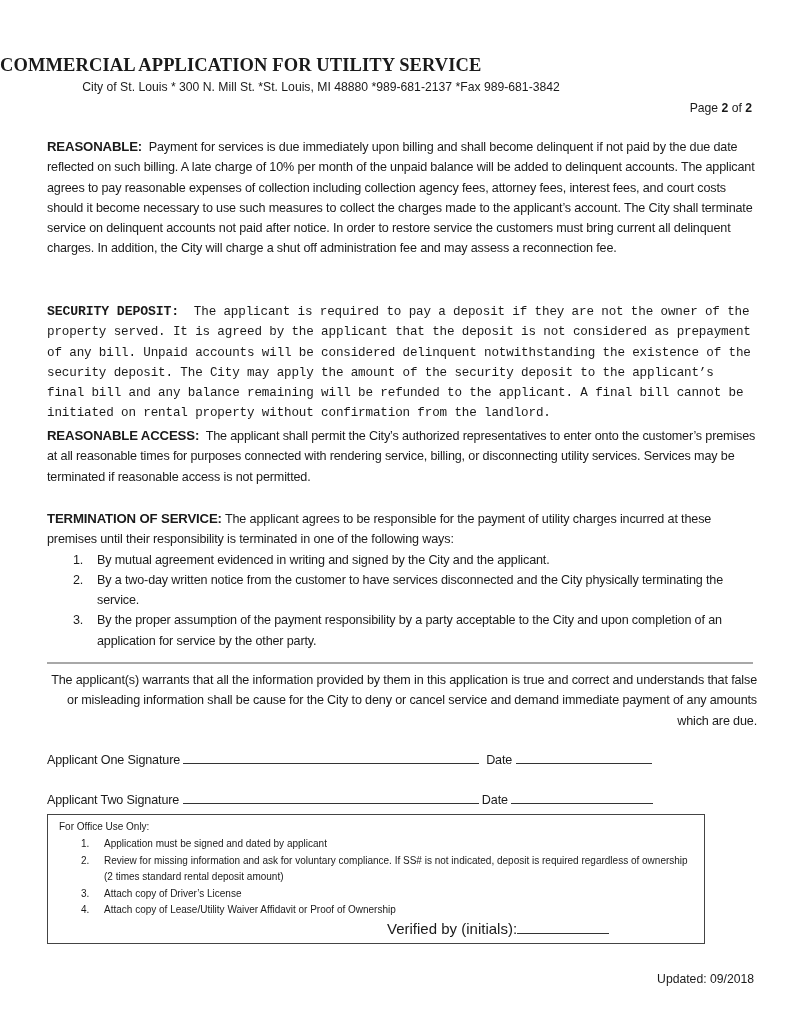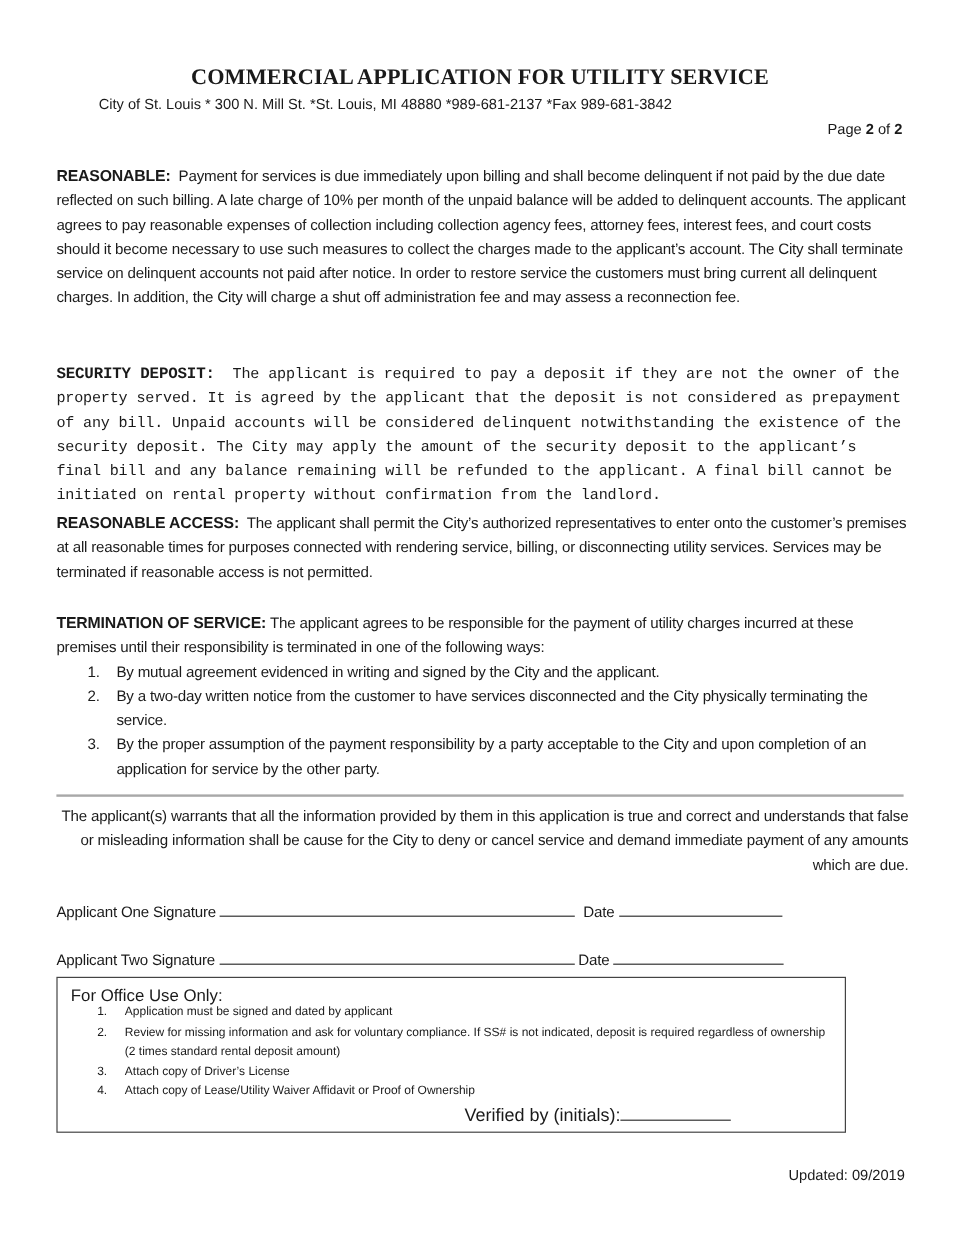--- a/index.html
+++ b/index.html
@@ -6,21 +6,21 @@
     html, body { width: 800px; height: 1035px; background: #ffffff; }
     body {
       position: relative;
       font-family: "Liberation Sans", sans-serif;
       color: #1a1a1a;
       overflow: hidden;
     }
     .page { position: absolute; left: 0; top: 0; width: 800px; height: 1035px; }
     .title {
       position: absolute; left: 0; width: 800px; top: 55px;
-      text-align: center;
+      text-align: left;
       font-family: "Liberation Serif", serif;
       font-weight: bold;
       font-size: 18.5px;
       letter-spacing: 0.1px;
     }
     .subtitle {
       position: absolute; left: 0; width: 642px; top: 80px;
       text-align: center;
       font-size: 12.2px;
     }
@@ -59,21 +59,21 @@
       display: inline-block; border-bottom: 1px solid #333;
       vertical-align: baseline; height: 12px;
     }
     .office-box {
       position: absolute; left: 47px; top: 814px;
       width: 658px; height: 130px;
       border: 1.3px solid #444;
     }
     .office-title {
       position: absolute; left: 11px; top: 6px;
-      font-size: 14px;
+      font-size: 10px;
     }
     .office-list {
       position: absolute; left: 0; top: 21px; width: 650px;
       list-style: none; font-size: 10px; line-height: 16.5px;
     }
     .office-list li { position: relative; padding-left: 56px; }
     .office-list li .num { position: absolute; left: 33px; }
     .verified {
       position: absolute; left: 339px; top: 105px;
       font-size: 15px; white-space: nowrap;
@@ -169,14 +169,14 @@
       <li>
         <span class="num">4.</span>
         <span>Attach copy of Lease/Utility Waiver Affidavit or Proof of Ownership</span>
       </li>
     </ol>
     <div class="verified">
       <span>Verified by (initials):</span><span class="sig-line"></span>
     </div>
   </div>
 
-  <div class="updated">Updated: 09/2019</div>
+  <div class="updated">Updated: 09/2018</div>
 </div>
 
 </body></html>

